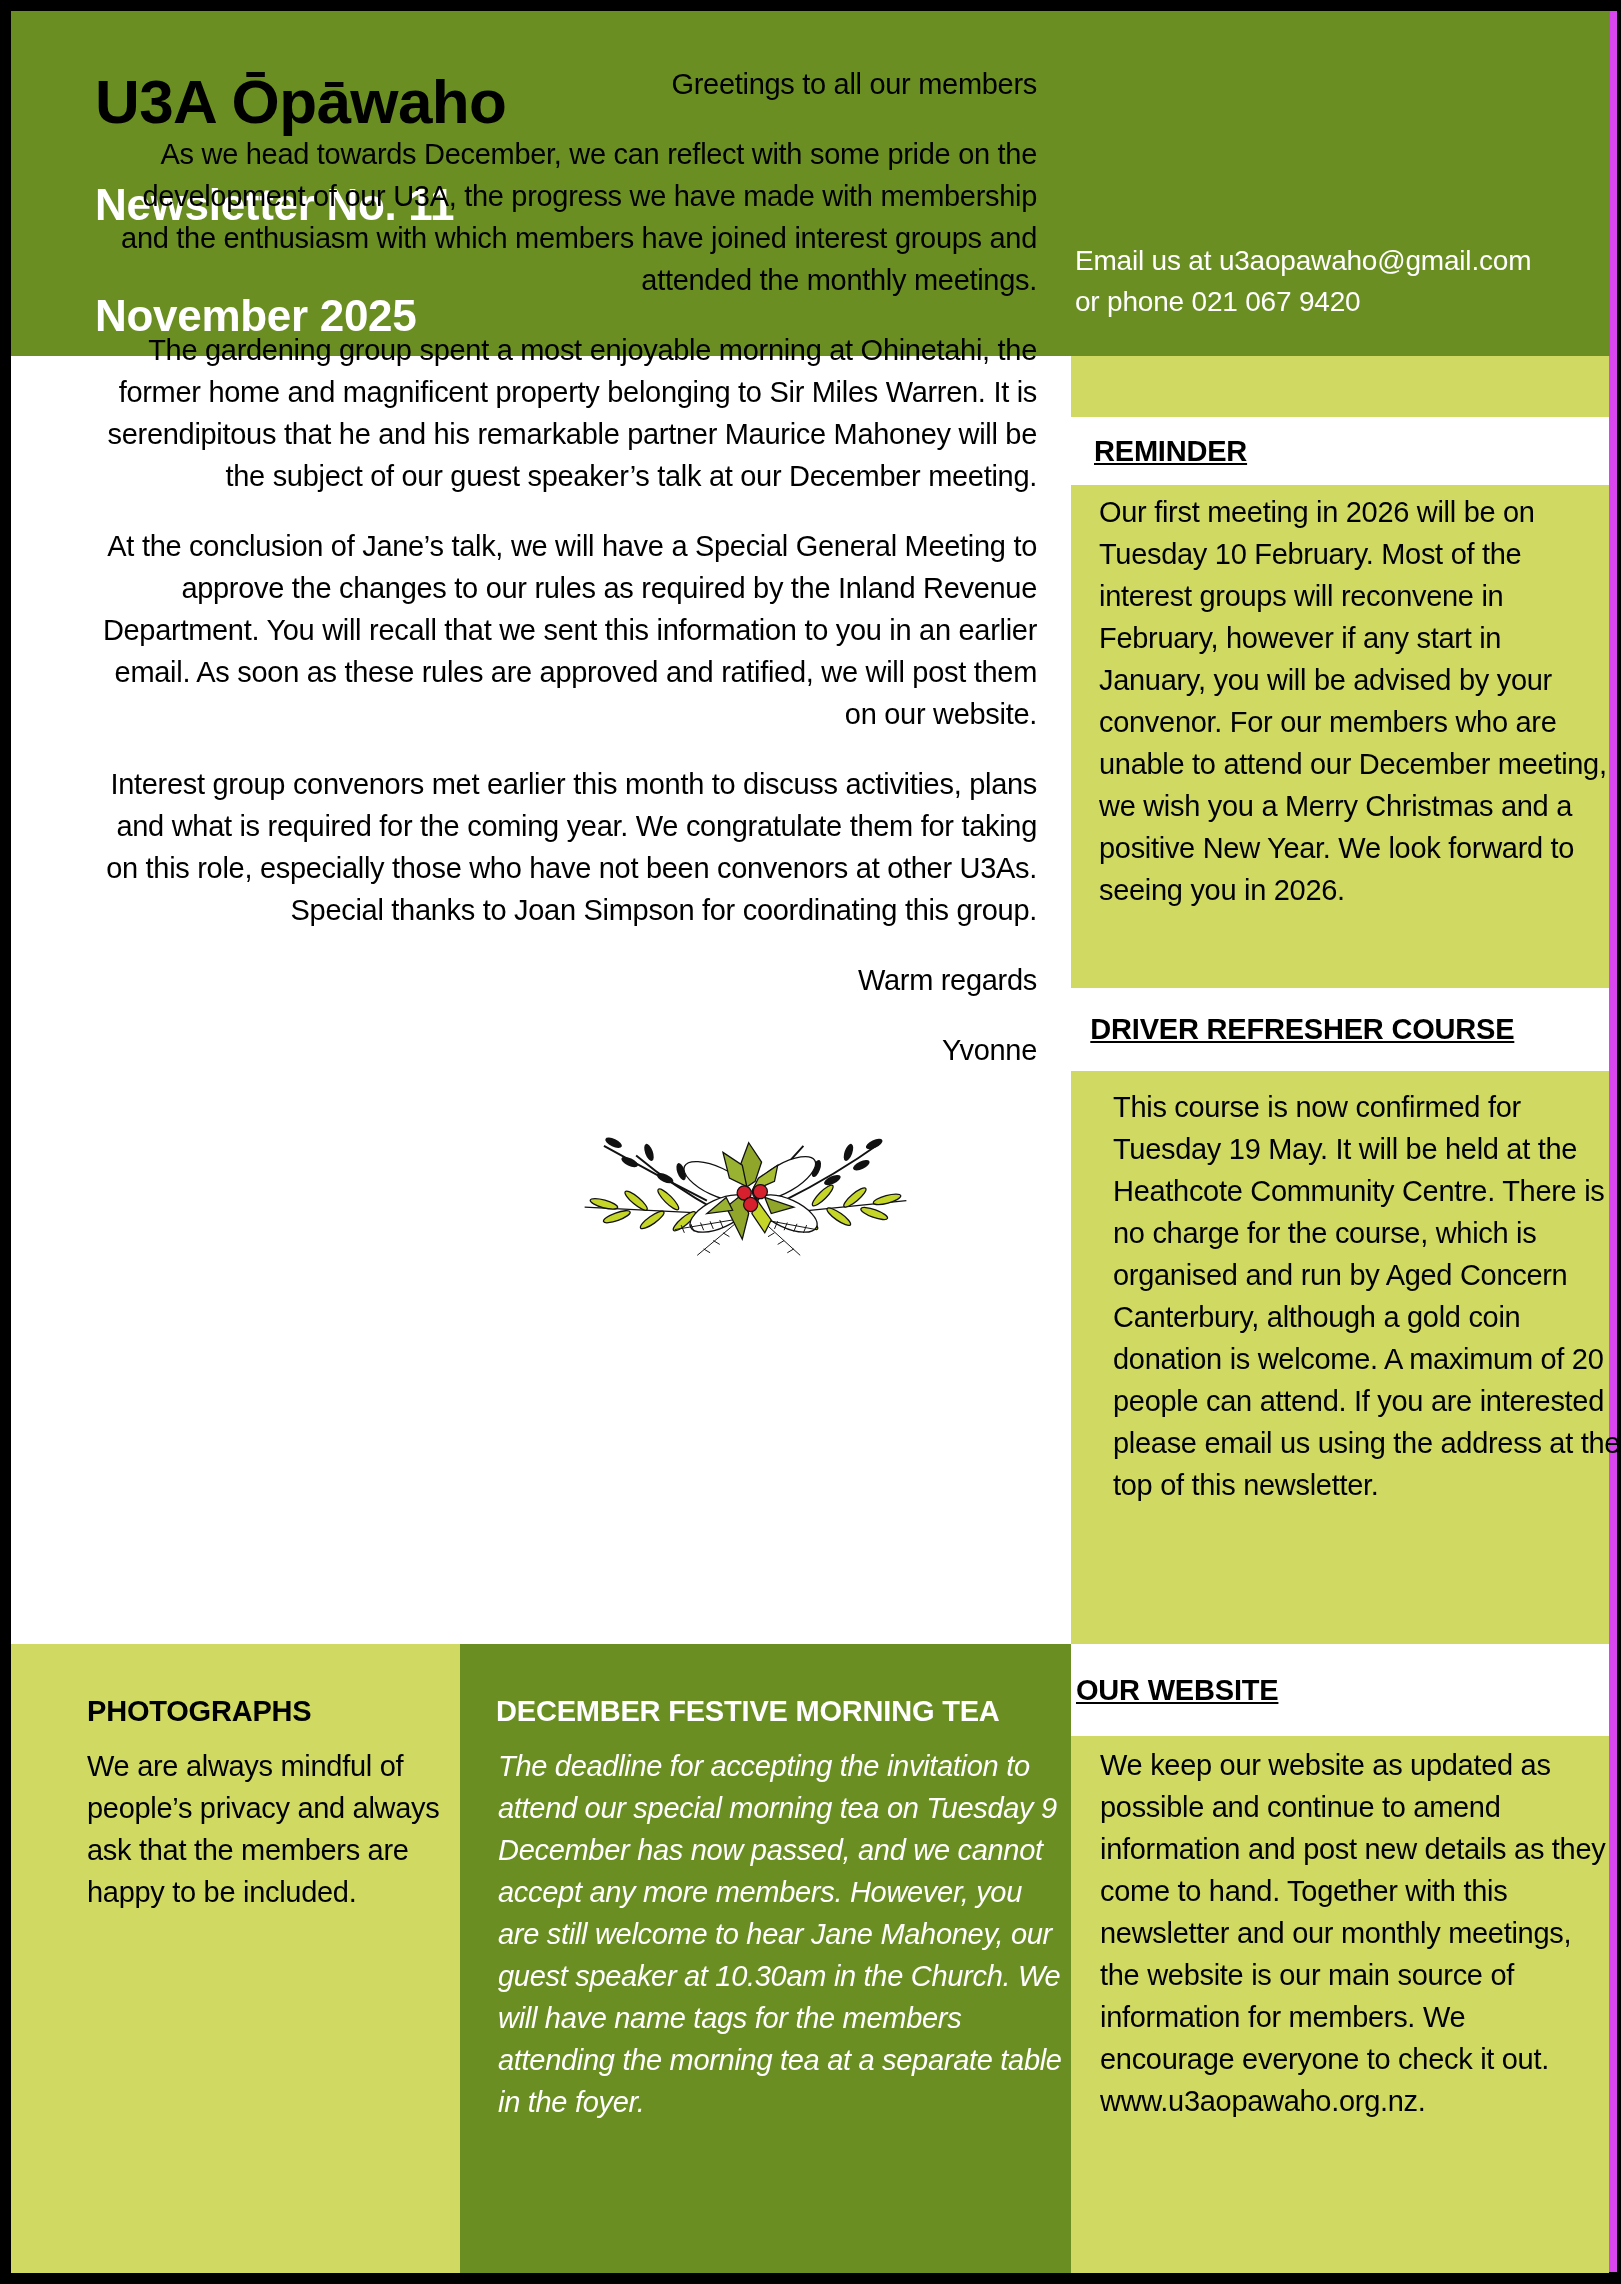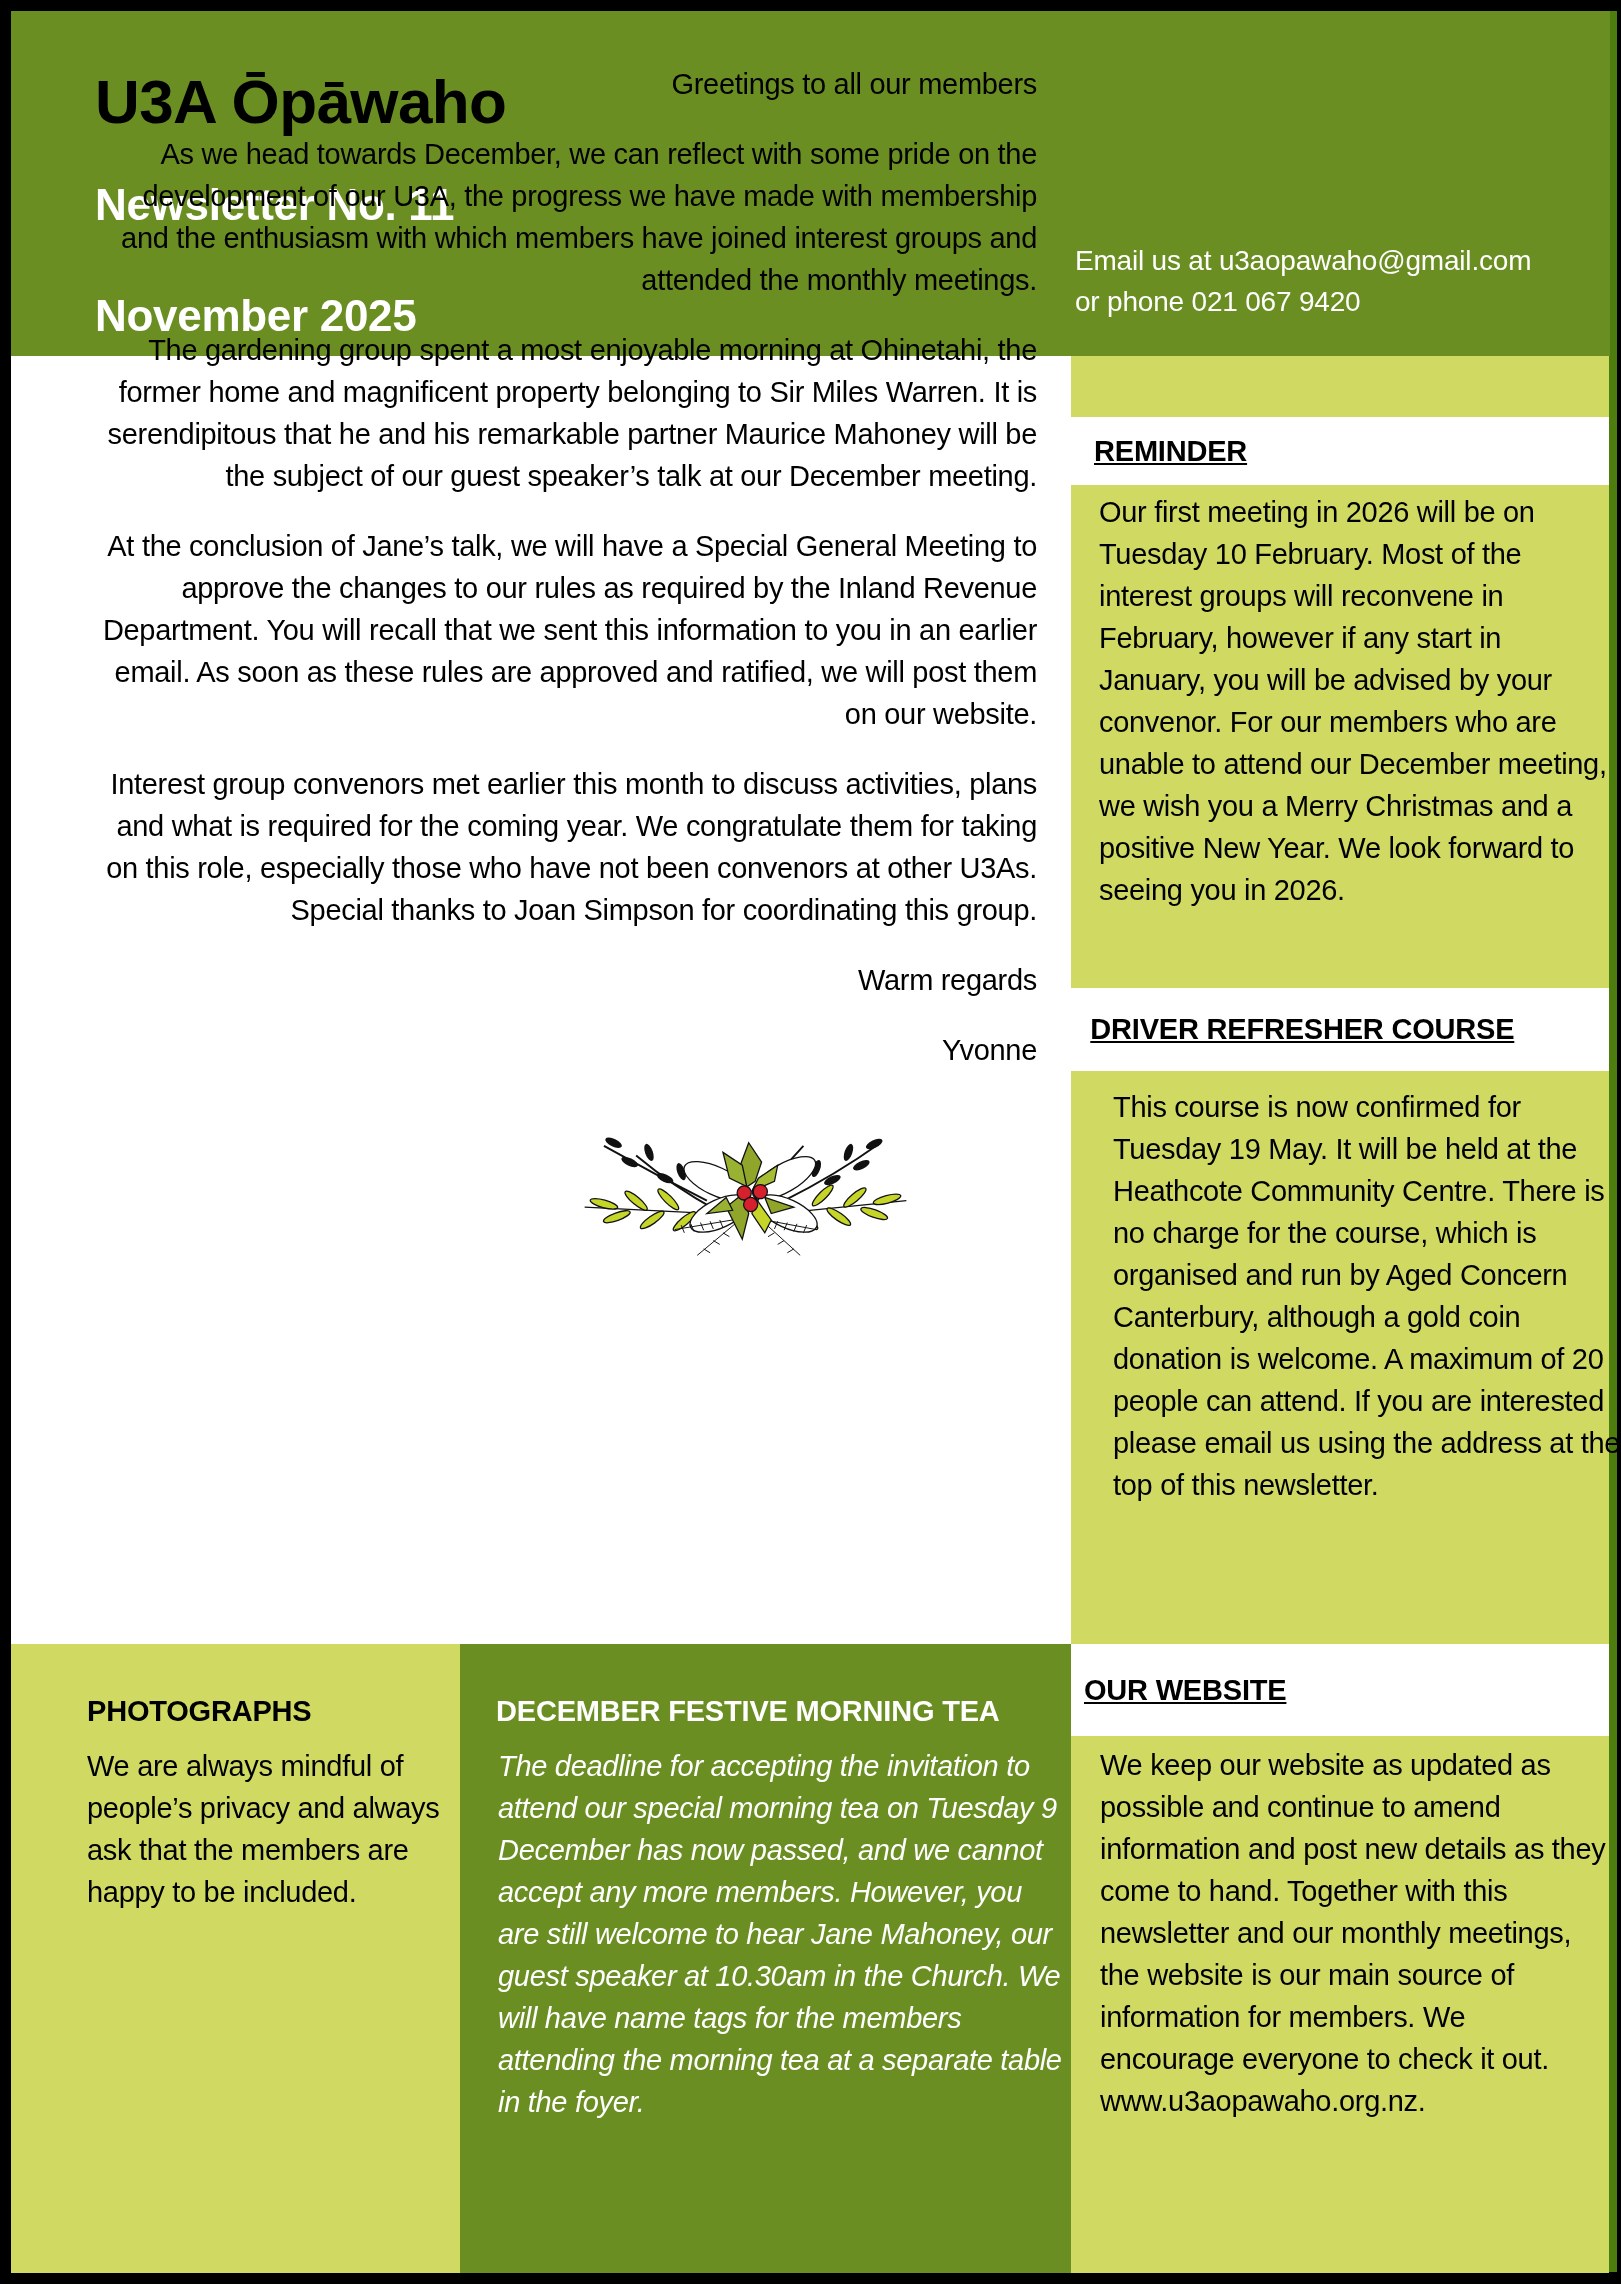--- a/index.html
+++ b/index.html
@@ -1,21 +1,21 @@
 <!DOCTYPE html>
 <html style="font-size:10.3px"><head>
 <meta charset="utf-8">
 <style>
   html, body { margin: 0; padding: 0; }
   body {
     width: 1621px; height: 2284px; background: #000;
     position: relative; overflow: hidden;
     font-family: "Liberation Sans", "DejaVu Sans", sans-serif;
   }
-  .page { position: absolute; left: 11px; top: 11px; width: 1606px; height: 2261px; background: #4d7c0f; }
+  .page { position: absolute; left: 11px; top: 11px; width: 1606px; height: 2261px; background: #d946ef; }
   .abs { position: absolute; box-sizing: border-box; }
   .dark { background: #6B8E23; }
   .light { background: #D0DA63; }
   .white { background: #fff; }
 
   
   #header { left: 0; top: 0; width: 1599px; height: 345px; }
   #org-title { left: 84px; top: 55px; font-size: 62px; font-weight: bold; color: #000; letter-spacing: -0.6px; }
   #newsletter-no { left: 84px; top: 169px; font-size: 44px; font-weight: bold; color: #fff; letter-spacing: -0.3px; }
   #newsletter-date { left: 84px; top: 261px; font-size: 44px; font-weight: bold; color: #fff; letter-spacing: -0.3px; margin-top: 19px; }
@@ -40,21 +40,21 @@
   #photos { left: 0; top: 1633px; width: 449px; height: 629px; }
   #photos-head { left: 76px; top: 1684px; font-size: 29px; font-weight: bold; color: #000; letter-spacing: -0.2px; }
   #photos-text { left: 76px; top: 1734px; width: 374px; }
   #photos-text p { margin: 0 0 30px 0; }
 
   #festive { left: 449px; top: 1633px; width: 612px; height: 629px; }
   #festive-head { left: 485px; top: 1684px; font-size: 29px; font-weight: bold; color: #fff; letter-spacing: -0.2px; }
   #festive-text { left: 487px; top: 1734px; width: 567px; color: #fff; font-style: italic; }
 
   #website { left: 1060px; top: 1633px; width: 538px; height: 629px; }
-  #website-head { left: 1060px; top: 1633px; width: 538px; height: 92px; padding-left: 13px; }
+  #website-head { left: 1060px; top: 1633px; width: 538px; height: 92px; padding-left: 5px; }
   #website-text { left: 1089px; top: 1733px; width: 506px; }
 
   p { margin: 0; }
 </style>
 </head>
 <body>
 
 <div class="page">
 
   <div id="header" class="abs dark"></div>

